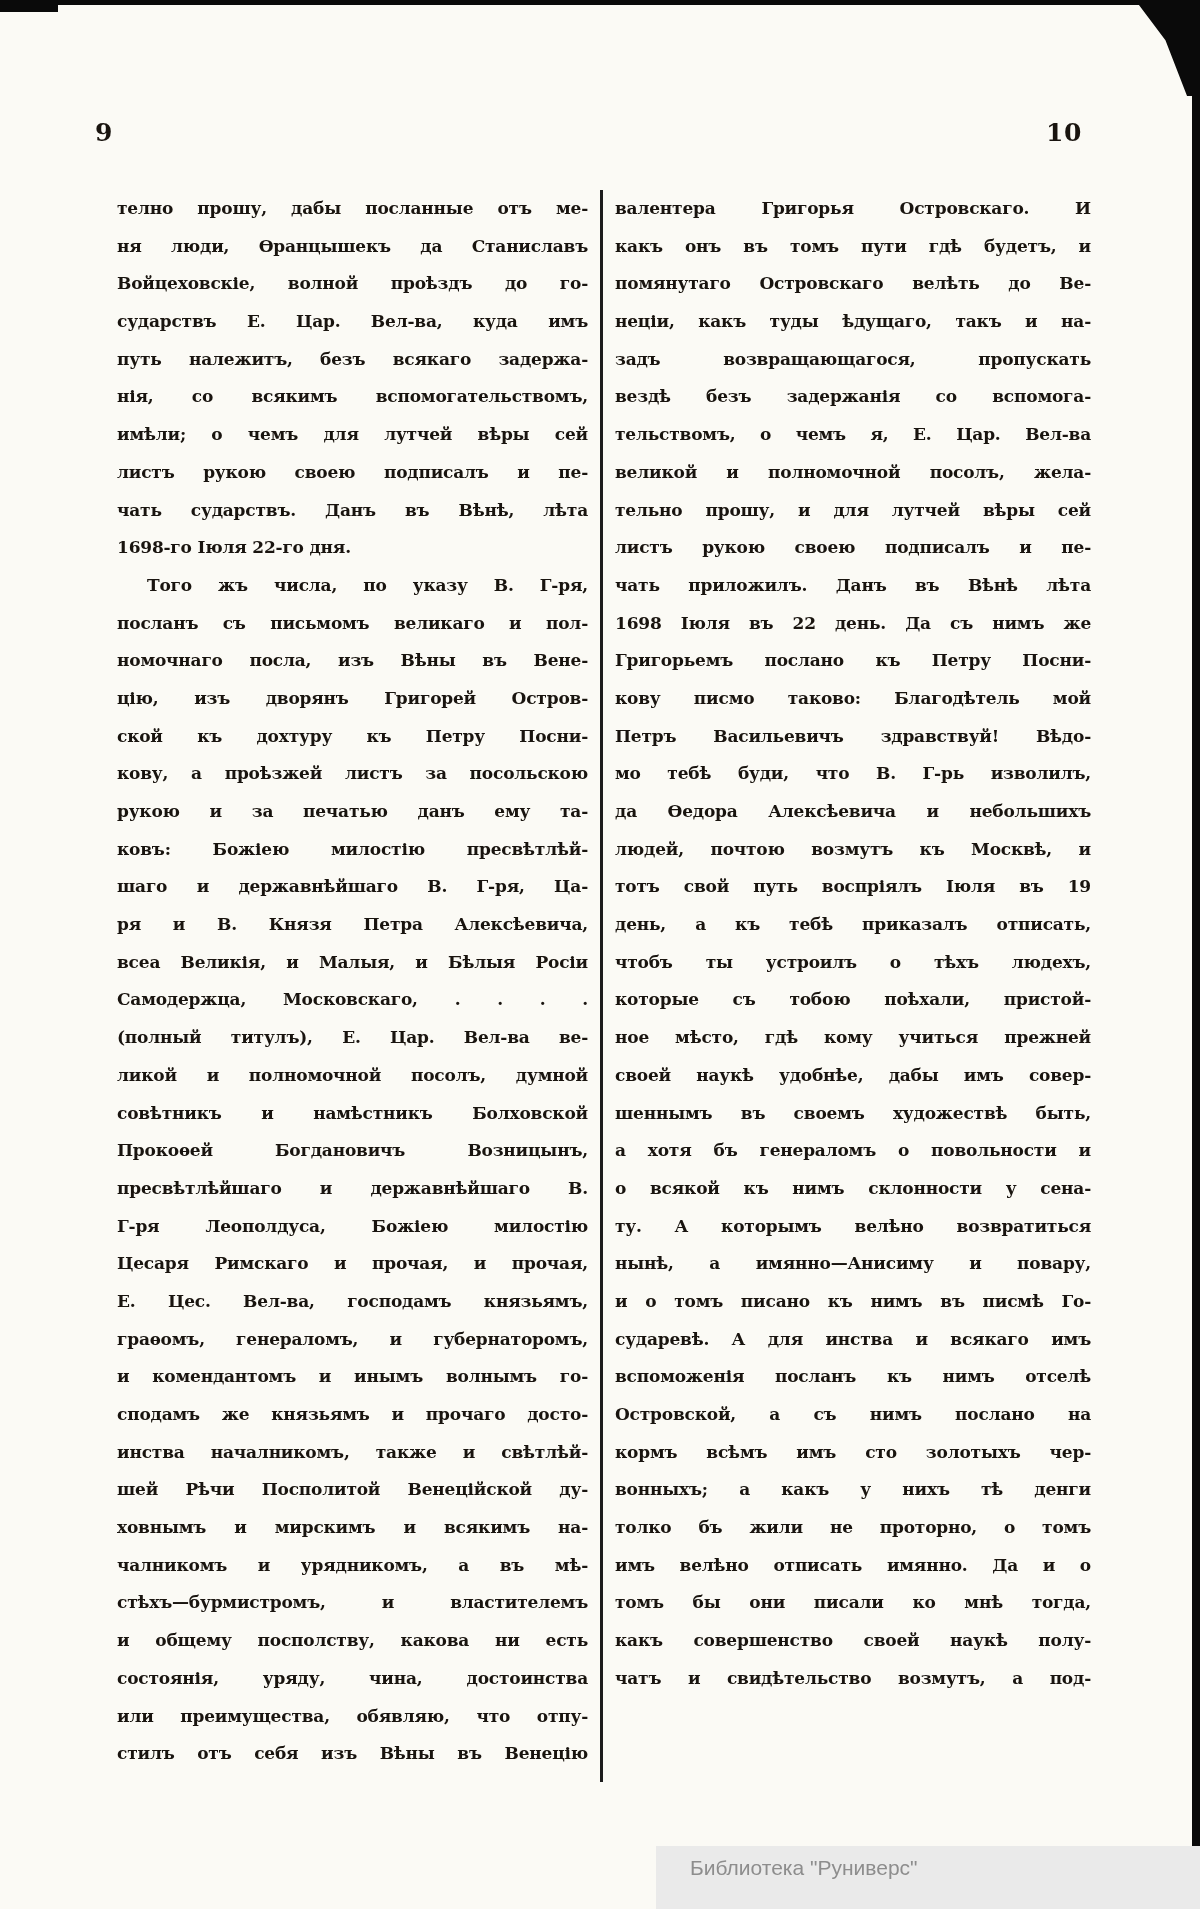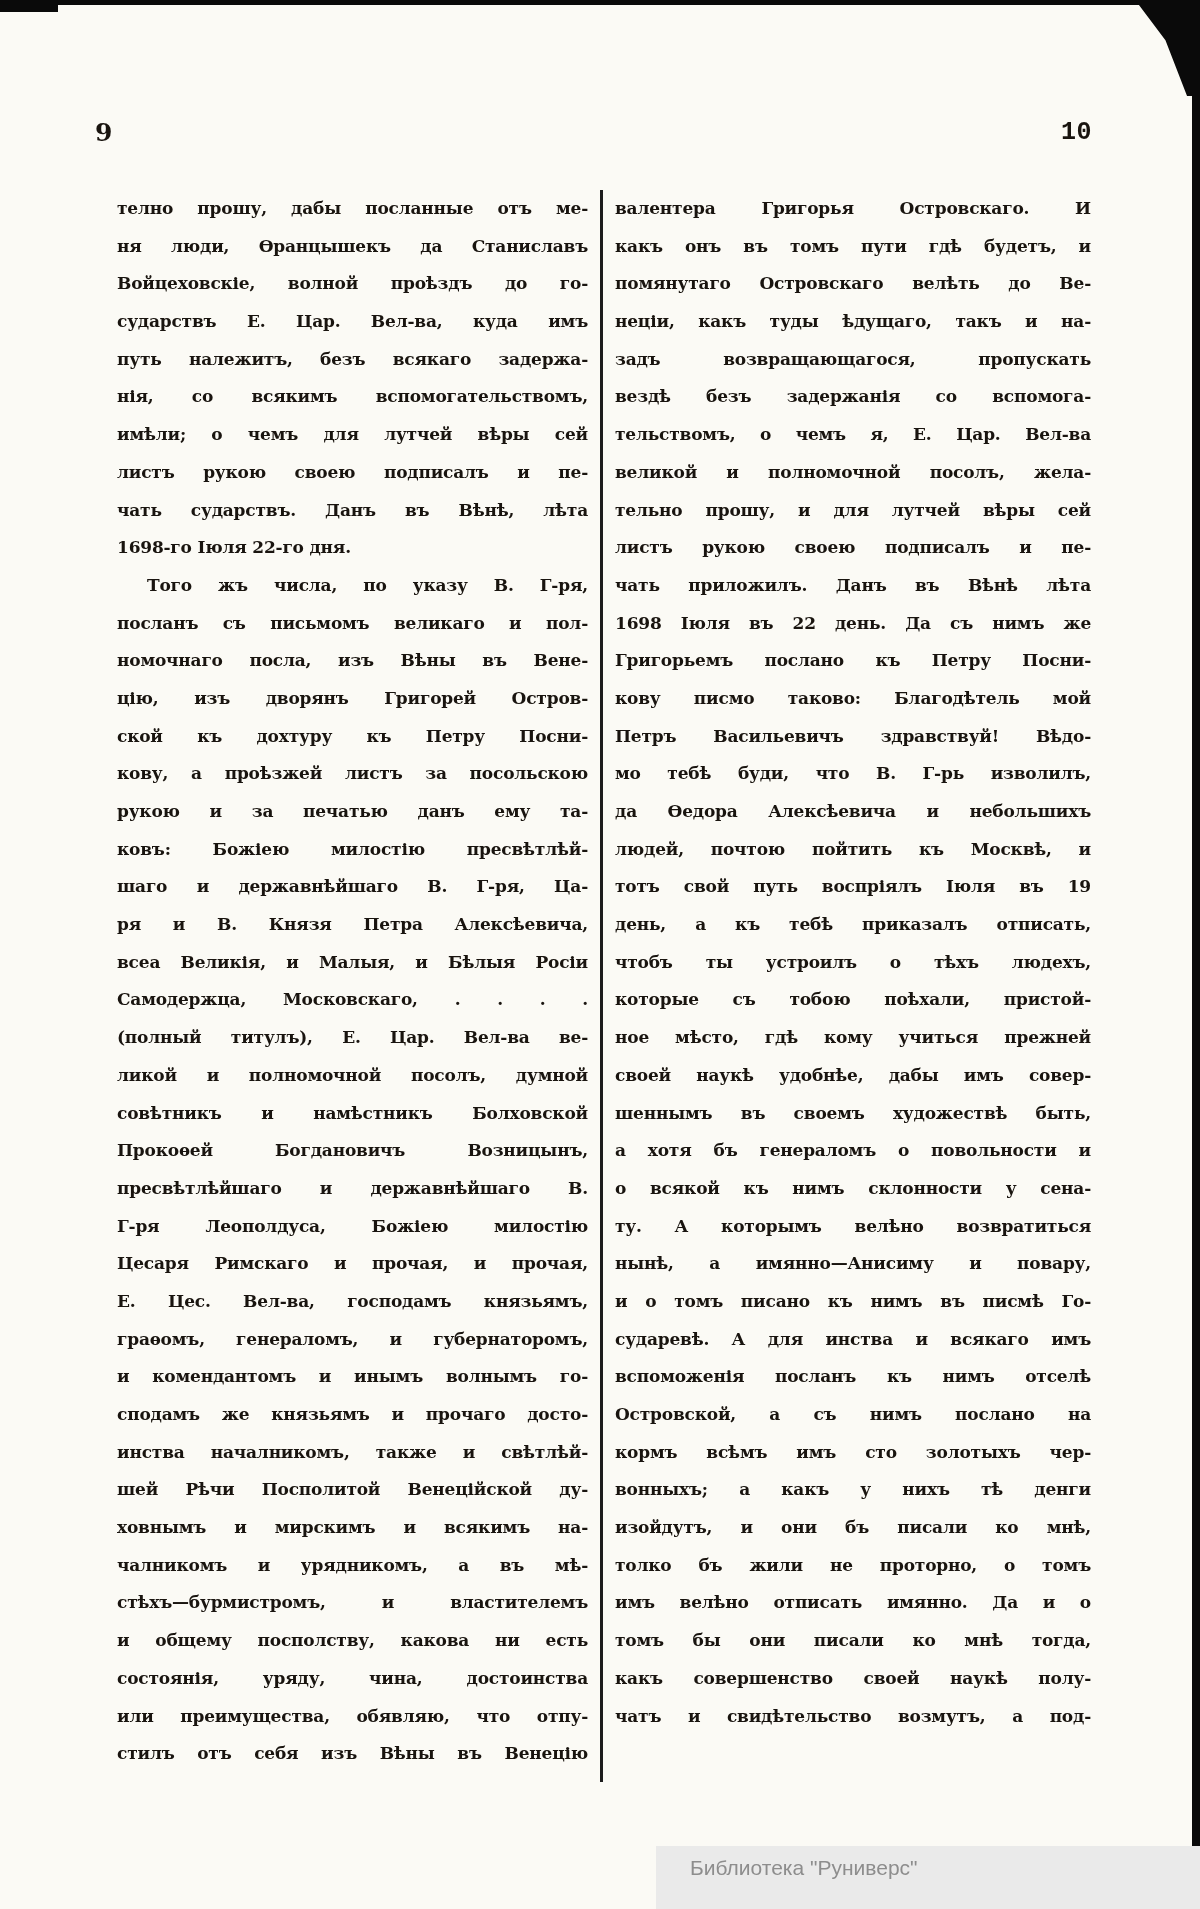--- a/index.html
+++ b/index.html
@@ -17,21 +17,21 @@
   .top-strip{left:0; top:0; width:1200px; height:5px;}
   .top-left{left:0; top:0; width:58px; height:12px;}
   .top-right{left:1128px; top:0; width:72px; height:96px;
     clip-path:polygon(10% 0, 100% 0, 100% 100%, 82% 100%, 52% 42%, 10% 0);}
   .right-strip{left:1192px; top:0; width:8px; height:1909px;}
   .pagenum{
     position:absolute; top:118px; font-weight:700; font-size:25px;
     color:var(--ink); letter-spacing:.5px;
   }
   .pagenum.left{left:95px;}
-  .pagenum.right{left:1046px; width:46px; text-align:right;font-family:Liberation Mono, monospace;}
+  .pagenum.right{left:1046px; width:46px; text-align:left;}
   .divider{
     position:absolute; left:600px; top:190px; width:3px; height:1592px;
     background:var(--rule);
   }
   .col{
     position:absolute; top:190px; color:var(--ink);
     font-weight:700; font-size:17px; letter-spacing:-0.2px;
   }
   .col-left{left:117px; width:471px;}
   .col-right{left:615px; width:476px;}
@@ -118,39 +118,38 @@
       <div class="line">великой и полномочной посолъ, жела-</div>
       <div class="line">тельно прошу, и для лутчей вѣры сей</div>
       <div class="line">листъ рукою своею подписалъ и пе-</div>
       <div class="line">чать приложилъ. Данъ въ Вѣнѣ лѣта</div>
       <div class="line">1698 Іюля въ 22 день. Да съ нимъ же</div>
       <div class="line">Григорьемъ послано къ Петру Посни-</div>
       <div class="line">кову писмо таково: Благодѣтель мой</div>
       <div class="line">Петръ Васильевичъ здравствуй! Вѣдо-</div>
       <div class="line">мо тебѣ буди, что В. Г-рь изволилъ,</div>
       <div class="line">да Ѳедора Алексѣевича и небольшихъ</div>
-      <div class="line">людей, почтою пойтить къ Москвѣ, и</div>
+      <div class="line">людей, почтою возмутъ къ Москвѣ, и</div>
       <div class="line">тотъ свой путь воспріялъ Іюля въ 19</div>
       <div class="line">день, а къ тебѣ приказалъ отписать,</div>
       <div class="line">чтобъ ты устроилъ о тѣхъ людехъ,</div>
       <div class="line">которые съ тобою поѣхали, пристой-</div>
       <div class="line">ное мѣсто, гдѣ кому учиться прежней</div>
       <div class="line">своей наукѣ удобнѣе, дабы имъ совер-</div>
       <div class="line">шеннымъ въ своемъ художествѣ быть,</div>
       <div class="line">а хотя бъ генераломъ о повольности и</div>
       <div class="line">о всякой къ нимъ склонности у сена-</div>
       <div class="line">ту. А которымъ велѣно возвратиться</div>
       <div class="line">нынѣ, а имянно—Анисиму и повару,</div>
       <div class="line">и о томъ писано къ нимъ въ писмѣ Го-</div>
       <div class="line">сударевѣ. А для инства и всякаго имъ</div>
       <div class="line">вспоможенія посланъ къ нимъ отселѣ</div>
       <div class="line">Островской, а съ нимъ послано на</div>
       <div class="line">кормъ всѣмъ имъ сто золотыхъ чер-</div>
       <div class="line">вонныхъ; а какъ у нихъ тѣ денги</div>
-      <div class="line">изойдутъ, и они бъ писали ко мнѣ,</div>
       <div class="line">толко бъ жили не проторно, о томъ</div>
       <div class="line">имъ велѣно отписать имянно. Да и о</div>
       <div class="line">томъ бы они писали ко мнѣ тогда,</div>
       <div class="line">какъ совершенство своей наукѣ полу-</div>
       <div class="line">чатъ и свидѣтельство возмутъ, а под-</div>
     </div>
 
   <div class="watermark">
     <span>Библиотека "Руниверс"</span>
   </div>

